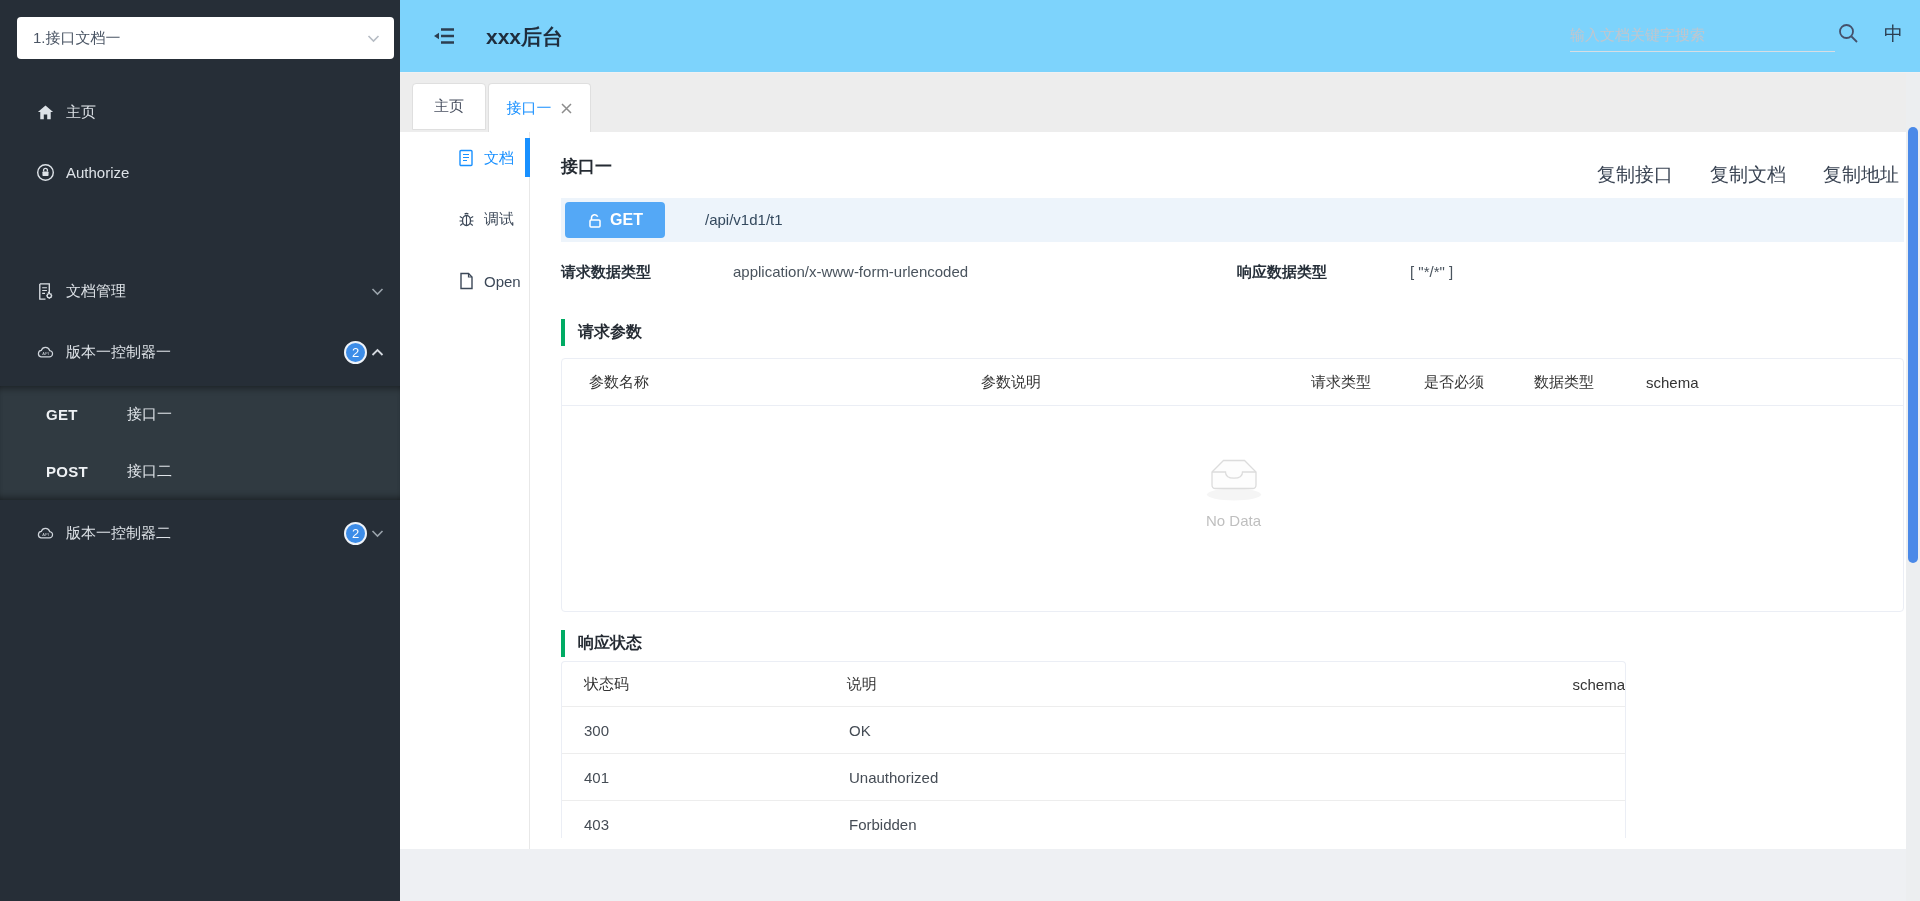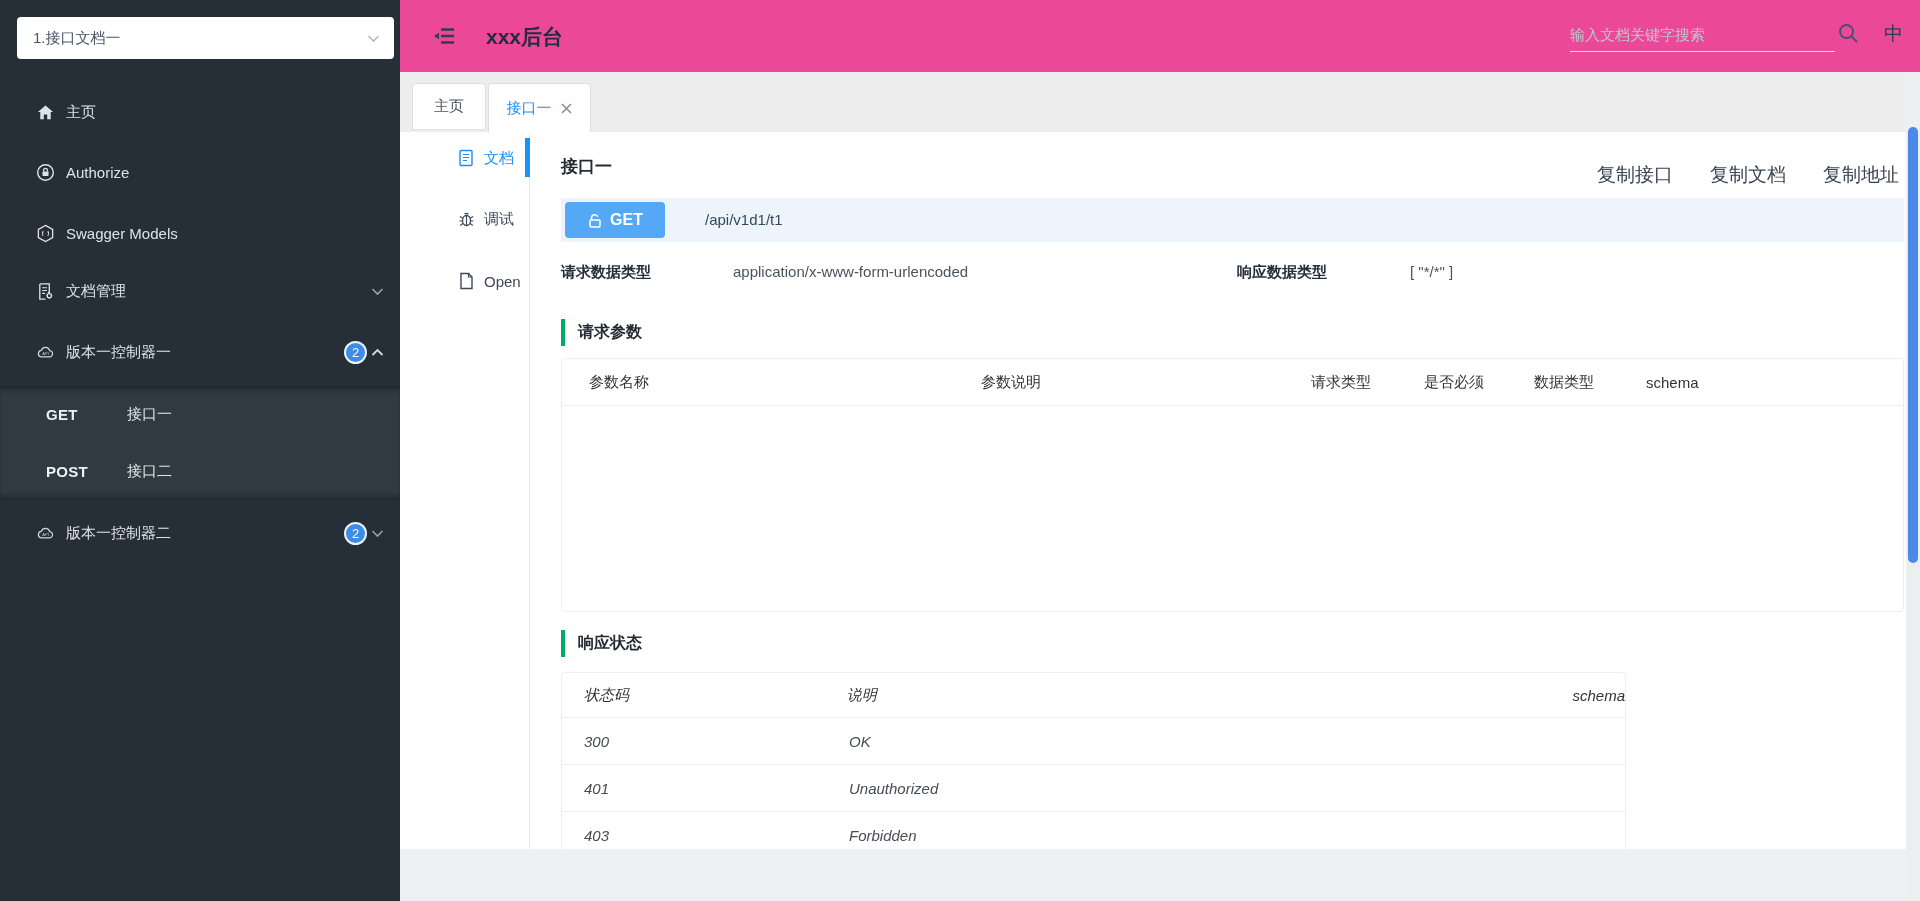--- a/index.html
+++ b/index.html
@@ -20,21 +20,21 @@
     display:flex; align-items:center; justify-content:center; }
   .m-chevron { position:absolute; right:16px; width:13px; height:9px; }
   .submenu { position:absolute; left:0; top:386px; width:400px; height:114px; background:#303a41;
     box-shadow:inset 0 7px 7px -5px rgba(0,0,0,.45), inset 0 -7px 7px -5px rgba(0,0,0,.45); }
   .s-item { position:absolute; left:0; width:400px; height:57px; display:flex; align-items:center;
     padding-left:46px; cursor:pointer; }
   .s-item .meth { width:81px; font-size:15px; font-weight:700; color:#eef1f4; letter-spacing:.3px; }
   .s-item .lbl { font-size:15px; color:#dfe4e9; }
 
   
-  .hdr { position:absolute; left:400px; top:0; width:1520px; height:73px; background:#ec4899;
+  .hdr { position:absolute; left:400px; top:0; width:1520px; height:73px; background:#7dd3fc;
     border-bottom:1px solid #f0f1f3; }
   .fold { position:absolute; left:33px; top:25px; width:23px; height:22px; cursor:pointer; }
   .app-title { position:absolute; left:86px; top:0; height:73px; line-height:73px;
     font-size:21px; font-weight:700; color:#1f2d3d; }
   .search-wrap { position:absolute; left:1170px; top:18px; width:265px; height:34px;
     border-bottom:1px solid #d8dde3; }
   .search-wrap input { width:100%; height:100%; border:none; outline:none; font-size:15px;
     color:#333; background:transparent; font-family:inherit; }
   .search-wrap input::placeholder { color:#c0c6ce; }
   .search-ic { position:absolute; left:1438px; top:23px; width:21px; height:21px; cursor:pointer; }
@@ -78,22 +78,22 @@
   .p-table { position:absolute; left:31px; top:226px; width:1343px; height:254px;
     border:1px solid #ebeef5; border-radius:4px; }
   .p-head { display:flex; height:47px; align-items:center; padding-left:27px;
     border-bottom:1px solid #ebeef5; font-size:15px; color:#333; }
   .p-head .c0{width:392px;} .p-head .c1{width:330px;} .p-head .c2{width:113px;}
   .p-head .c3{width:110px;} .p-head .c4{width:112px;} .p-head .c5{flex:1;}
   .empty { position:absolute; left:0; top:95px; width:1343px; text-align:center; }
   .empty svg { display:block; margin:0 auto; }
   .empty-text { margin-top:10px; font-size:15px; color:#bfbfbf; }
 
-  .s-table { position:absolute; left:31px; top:540px; width:1065px; height:177px;
-    border:1px solid #ebeef5; border-bottom:none; border-radius:4px 4px 0 0; overflow:hidden;font-style:italic; }
+  .s-table { position:absolute; left:31px; top:529px; width:1065px; height:177px;
+    border:1px solid #ebeef5; border-bottom:none; border-radius:4px 4px 0 0; overflow:hidden; }
   .s-head { display:flex; height:45px; align-items:center; padding-left:22px;
     border-bottom:1px solid #ededed; font-size:15px; color:#333; }
   .s-row { display:flex; height:47px; align-items:center; padding-left:22px;
     border-bottom:1px solid #ededed; font-size:15px; color:#454c55; }
   .s-row:last-child { border-bottom:none; }
   .sc0 { width:265px; } .sc1 { width:732px; } .sc2 { flex:1; }
 
   .footer { position:absolute; left:400px; top:849px; width:1520px; height:52px; background:#eef0f3; }
 
   
@@ -123,27 +123,20 @@
 
     <div class="m-item" style="top:150px">
       <svg class="ic" viewBox="0 0 20 20">
         <circle cx="10" cy="10" r="8.2" fill="none" stroke="#dde2e7" stroke-width="1.5"></circle>
         <path d="M8 9 V7.6 a2 2 0 0 1 4 0 V9" fill="none" stroke="#dde2e7" stroke-width="1.4"></path>
         <rect x="6.8" y="9" width="6.4" height="4.6" rx="0.8" fill="#dde2e7"></rect>
       </svg>
       <span>Authorize</span>
     </div>
 
-    <div class="m-item" style="top:211px">
-      <svg class="ic" viewBox="0 0 20 20">
-        <polygon points="10,1.5 17.5,5.8 17.5,14.2 10,18.5 2.5,14.2 2.5,5.8" fill="none" stroke="#dde2e7" stroke-width="1.4"></polygon>
-        <path d="M7.5 7.5 q-1.5 2.5 0 5 M12.5 7.5 q1.5 2.5 0 5" fill="none" stroke="#dde2e7" stroke-width="1.2"></path>
-      </svg>
-      <span>Swagger Models</span>
-    </div>
 
     <div class="m-item" style="top:269px">
       <svg class="ic" viewBox="0 0 20 20">
         <path d="M4 2 h10 v9 h-1.5 M4 2 v16 h6" fill="none" stroke="#dde2e7" stroke-width="1.4"></path>
         <path d="M6.5 6 h5 M6.5 9 h5 M6.5 12 h3" stroke="#dde2e7" stroke-width="1.2"></path>
         <circle cx="14" cy="14.5" r="2.2" fill="none" stroke="#dde2e7" stroke-width="1.3"></circle>
         <path d="M14 11.2 v1 M14 16.8 v1 M10.8 14.5 h1 M16.2 14.5 h1 M11.8 12.3 l.7.7 M15.5 16 l.7.7 M16.2 12.3 l-.7.7 M12.5 16 l-.7.7" stroke="#dde2e7" stroke-width="1"></path>
       </svg>
       <span>文档管理</span>
       <svg class="m-chevron" viewBox="0 0 13 9">
@@ -270,20 +263,28 @@
 
     <div class="p-table">
       <div class="p-head">
         <span class="c0">参数名称</span>
         <span class="c1">参数说明</span>
         <span class="c2">请求类型</span>
         <span class="c3">是否必须</span>
         <span class="c4">数据类型</span>
         <span class="c5">schema</span>
       </div>
+      <div class="empty">
+        <svg width="64" height="48" viewBox="0 0 64 48">
+          <ellipse cx="32" cy="40.5" rx="27" ry="6" fill="#f5f5f5"></ellipse>
+          <path d="M10 18 L21.5 6.5 H42.5 L54 18 V31 q0 3.5-3.5 3.5 H13.5 q-3.5 0-3.5-3.5 Z" fill="#fdfdfd" stroke="#dcdcdc" stroke-width="1.3"></path>
+          <path d="M10 18 h13.5 c0 4 3.3 6.2 8.5 6.2 s8.5-2.2 8.5-6.2 H54" fill="none" stroke="#dcdcdc" stroke-width="1.3"></path>
+        </svg>
+        <div class="empty-text">No Data</div>
+      </div>
     </div>
 
     <div class="sect-bar" style="left:31px; top:498px"></div>
     <div class="sect" style="left:48px; top:501px">响应状态</div>
 
     <div class="s-table">
       <div class="s-head">
         <span class="sc0">状态码</span>
         <span class="sc1">说明</span>
         <span class="sc2">schema</span>

